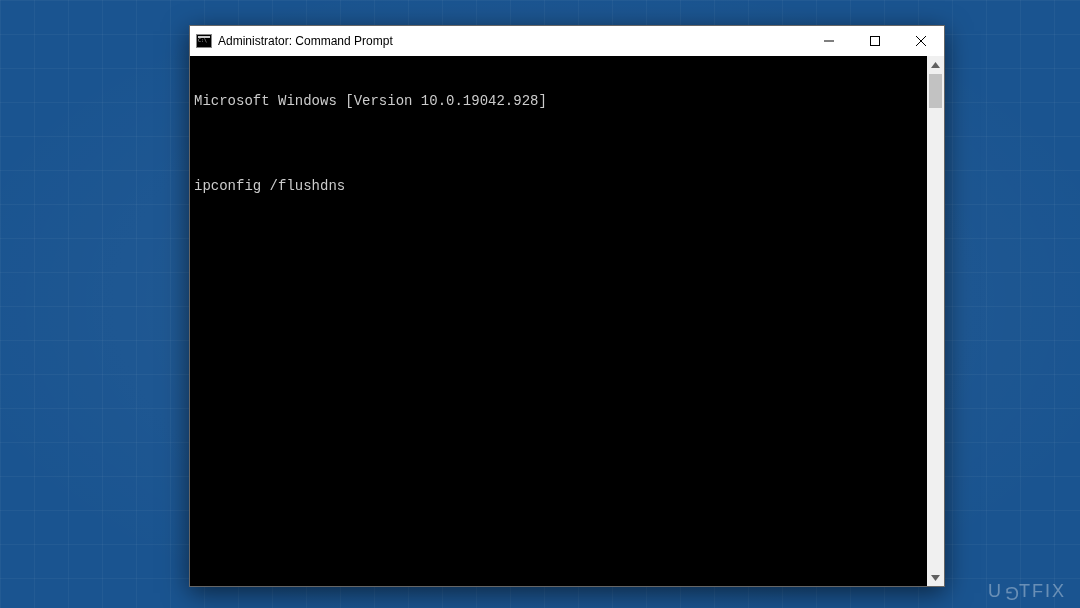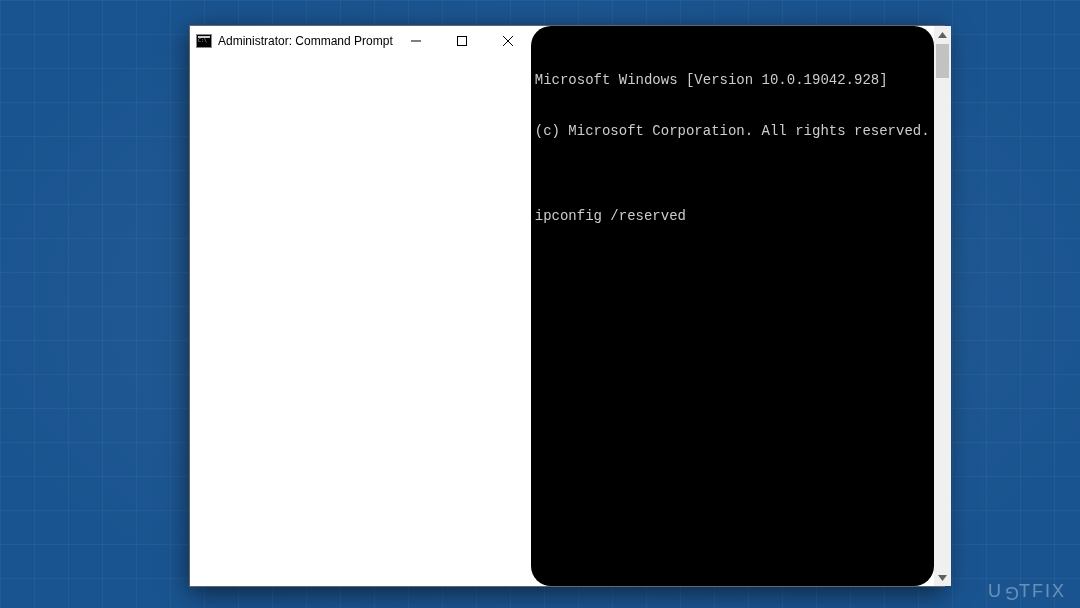--- a/index.html
+++ b/index.html
@@ -23,21 +23,21 @@
     .window {
       position: absolute;
       left: 189px;
       top: 25px;
       width: 756px;
       height: 562px;
       background: #ffffff;
       border: 1px solid #666;
       box-shadow: 0 6px 24px rgba(0,0,0,0.55);
       display: flex;
-      flex-direction: row;
+      flex-direction: column;
     }
     .titlebar {
       height: 30px;
       background: #ffffff;
       display: flex;
       align-items: center;
       flex: 0 0 auto;
     }
     .title-left {
       display: flex;
@@ -103,24 +103,23 @@
       min-height: 0;
       background: #fff;
     }
     .terminal {
       flex: 1 1 auto;
       background: #000;
       color: #cccccc;
       font-family: Consolas, "Courier New", monospace;
       font-size: 14px;
       line-height: 17px;
-      padding: 12px 4px;
+      padding: 3px 4px;
       white-space: pre;
       overflow: hidden;
-      border-radius: 20px;
     }
     .terminal .line { white-space: pre; }
     .prompt-row { display: flex; }
     .scrollbar {
       width: 17px;
       background: #f0f0f0;
       position: relative;
       flex: 0 0 auto;
     }
     .scroll-arrow {
@@ -186,24 +185,23 @@
           <line x1="0" y1="0" x2="10" y2="10" stroke="#000" stroke-width="1"></line>
           <line x1="10" y1="0" x2="0" y2="10" stroke="#000" stroke-width="1"></line>
         </svg>
       </div>
     </div>
   </div>
 
   <div class="terminal-wrap">
     <div class="terminal">
       <div class="line">Microsoft Windows [Version 10.0.19042.928]</div>
-      <div class="line">(c) Microsoft Corporation. All rights reserved.</div>
       <div class="line"></div>
       <div class="prompt-row">
-        <span>ipconfig /reserved</span>
+        <span>ipconfig /flushdns</span>
       </div>
     </div>
     <div class="scrollbar">
       <div class="scroll-arrow up">
         <svg width="9" height="6" viewBox="0 0 9 6">
           <polygon points="4.5,0 9,6 0,6" fill="#606060"></polygon>
         </svg>
       </div>
       <div class="scroll-thumb"></div>
       <div class="scroll-arrow down">

